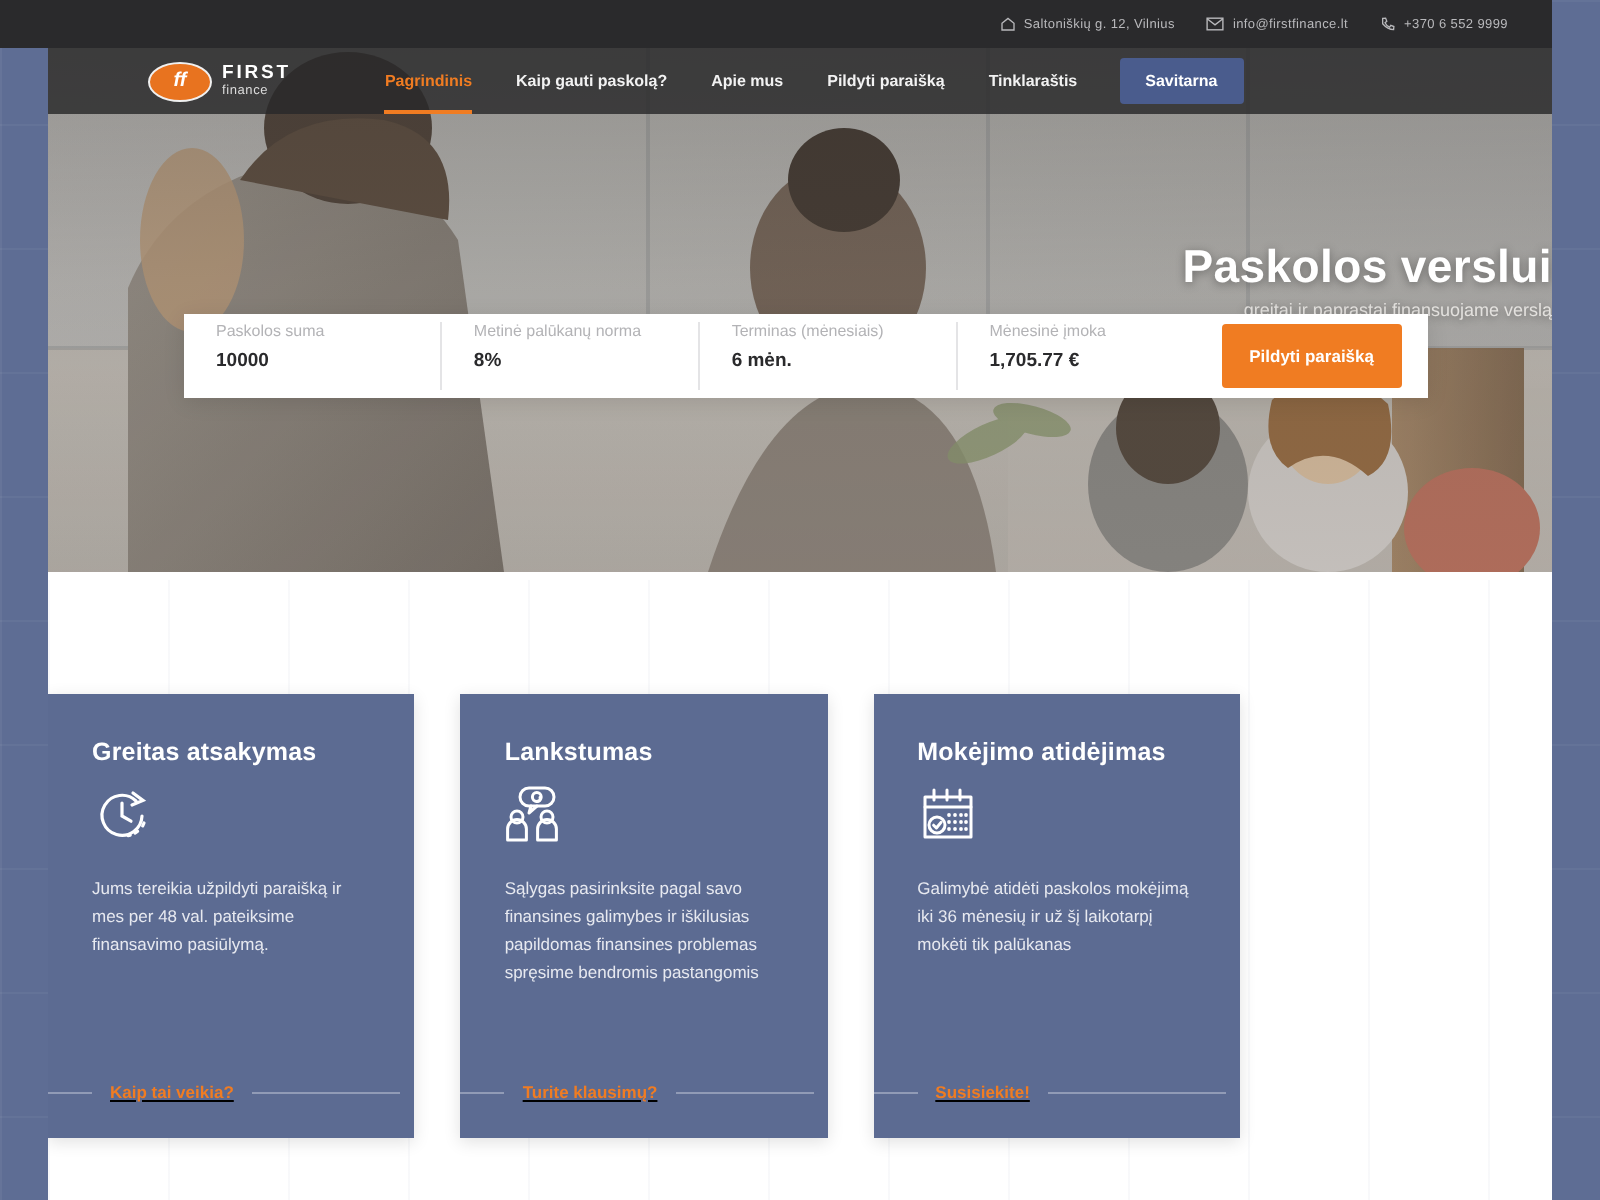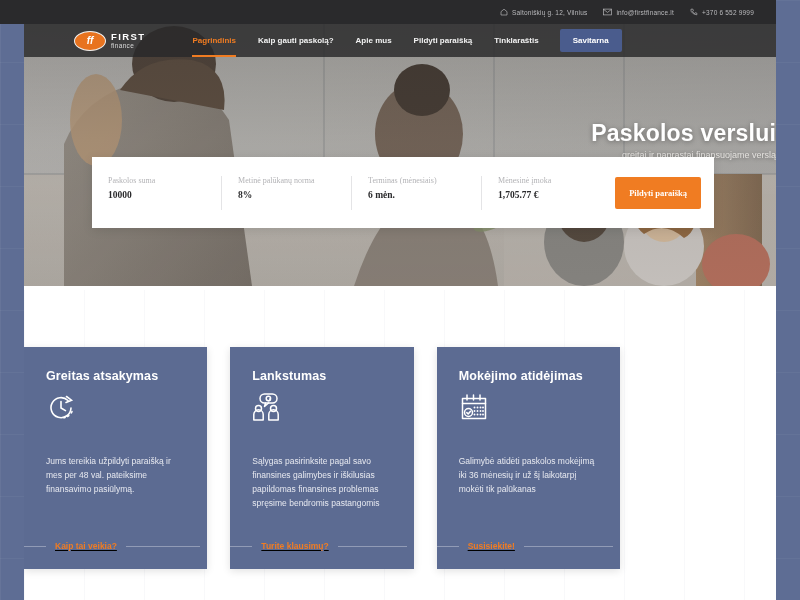--- a/index.html
+++ b/index.html
@@ -115,26 +115,25 @@
     text-shadow: 0 1px 5px rgba(0,0,0,.35);
   }
   .hero-sub {
     color: #e3e1de; font-size: 9px; margin-top: 3px;
     text-shadow: 0 1px 4px rgba(0,0,0,.35);
   }
 
   
   .calc {
     position: absolute; left: 68px; top: 157px;
-    width: 622px; height: 71px;
+    width: 622px; height: 42px;
     background: #fff;
     display: flex; align-items: center;
     z-index: 8;
     box-shadow: 0 2px 10px rgba(0,0,0,.10);
-    font-family: Liberation Serif, serif;
   }
   .calc-col {
     flex: 1 1 0; padding: 0 16px;
     border-right: 1px solid #e4e4e6;
     height: 34px;
   }
   .calc-col:nth-child(4) { border-right: none; }
   .calc-label { color: #b3b3b6; font-size: 8px; margin-bottom: 5px; white-space: nowrap;}
   .calc-value { color: #2a2a2c; font-size: 9.5px; font-weight: 700; }
   .calc-btn-wrap { padding: 0 13px 0 4px; }
@@ -157,21 +156,21 @@
     padding: 22px 22px 0 22px;
     position: relative;
     box-shadow: 0 2px 8px rgba(0,0,0,.12);
   }
   .card-title {
     color: #fff; font-size: 12.5px; font-weight: 700; letter-spacing: .1px;
   }
   .card-icon { margin-top: 9px; height: 30px; }
   .card-body {
     color: #e7e9f0; font-size: 8.5px; line-height: 1.65;
-    margin-top: 32px;
+    margin-top: 15px;
   }
   .card-foot {
     position: absolute; left: 0; right: 7px; bottom: 18px;
     display: flex; align-items: center; text-decoration: underline;
   }
   .foot-rule { height: 1px; background: rgba(255,255,255,.33); flex: 0 0 22px; }
   .foot-rule.long { flex: 1 1 auto; }
   .card-link {
     color: #f07c22; font-size: 8.5px; font-weight: 700;
     padding: 0 9px; white-space: nowrap; cursor: pointer;

